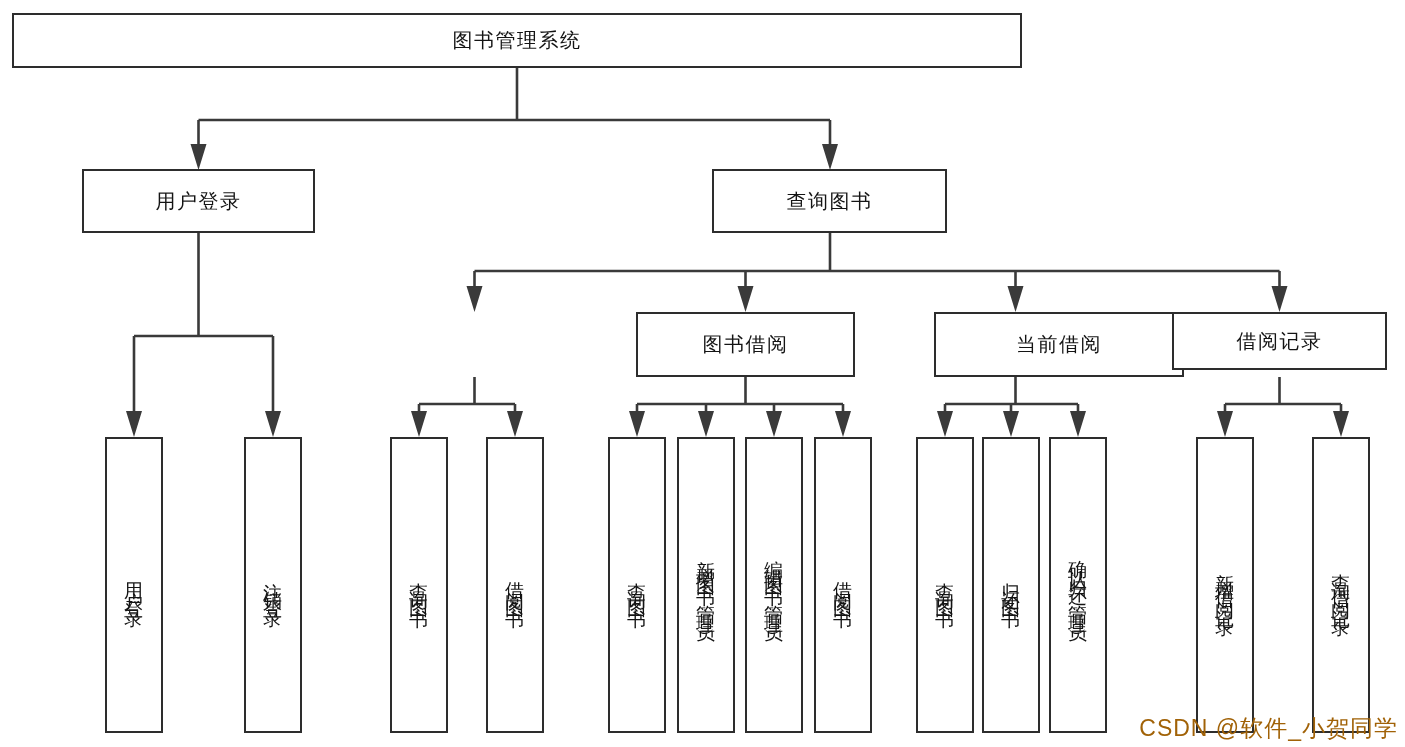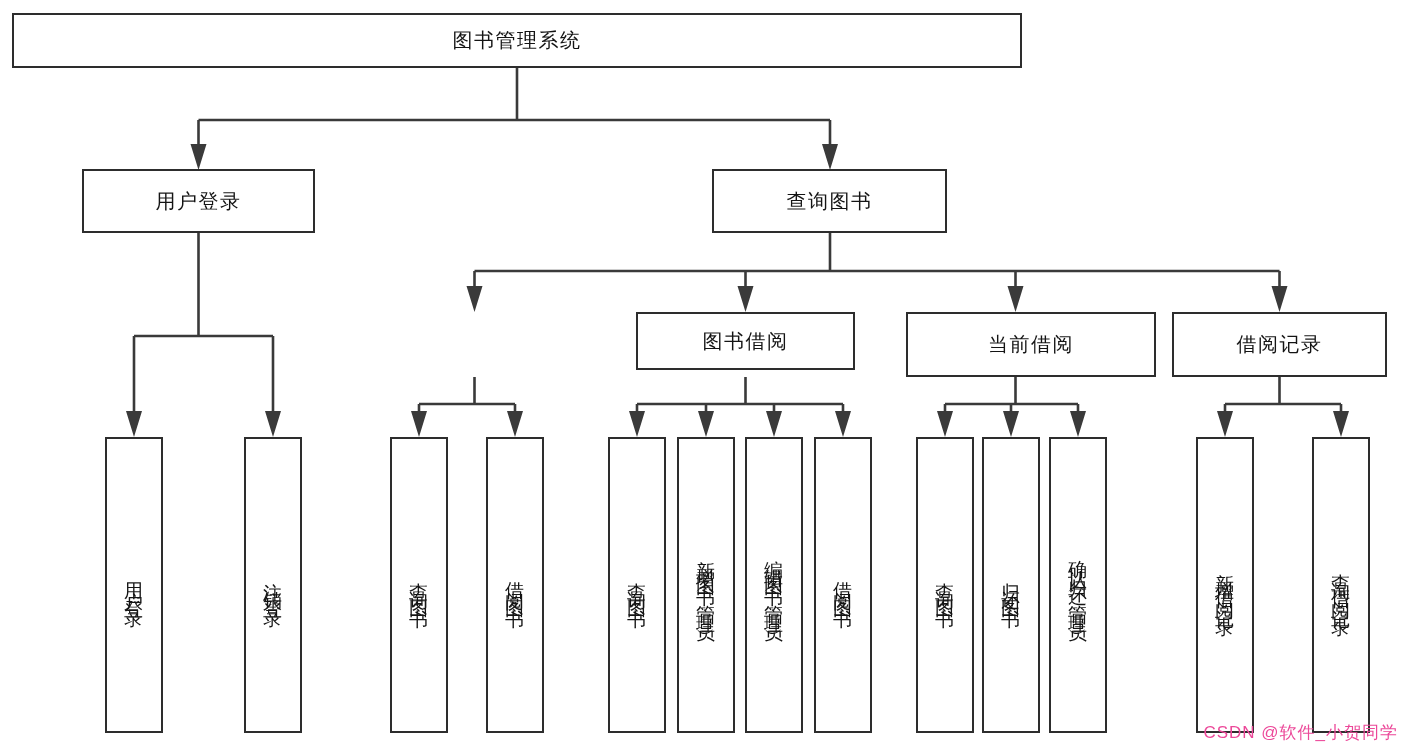--- a/index.html
+++ b/index.html
@@ -26,23 +26,23 @@
     writing-mode:vertical-rl;
     text-orientation:mixed;
     font-size:19px;
     letter-spacing:9px;
     line-height:1;
     white-space:nowrap;
   }
   .watermark{
     position:absolute;
     right:7px;bottom:3px;
-    font-size:17px;
+    font-size:23px;
     letter-spacing:1px;
-    color:#ec4899;
+    color:#a16207;
     margin-left:6px;
   }
 </style>
 </head>
 <body>
 
 <div class="canvas">
 
   <svg class="connectors" width="1405" height="747" viewBox="0 0 1405 747">
     <path d="M517,68 V120
@@ -74,23 +74,23 @@
              M1078,437 L1070,411 L1086,411 Z
              M1225,437 L1217,411 L1233,411 Z
              M1341,437 L1333,411 L1349,411 Z" fill="#3a3a3a" stroke="none"></path>
   </svg>
 
   <div class="box hbox" style="left:12px;top:13px;width:1010px;height:55px">图书管理系统</div>
 
   <div class="box hbox" style="left:82px;top:169px;width:233px;height:64px">用户登录</div>
   <div class="box hbox" style="left:712px;top:169px;width:235px;height:64px">查询图书</div>
 
-  <div class="box hbox" style="left:636px;top:312px;width:219px;height:58px">图书借阅</div>
-  <div class="box hbox" style="left:906px;top:312px;width:250px;height:65px">当前借阅</div>
-  <div class="box hbox" style="left:1172px;top:312px;width:215px;height:65px">借阅记录</div>
+  <div class="box hbox" style="left:636px;top:312px;width:219px;height:65px">图书借阅</div>
+  <div class="box hbox" style="left:934px;top:312px;width:250px;height:65px">当前借阅</div>
+  <div class="box hbox" style="left:1172px;top:312px;width:215px;height:58px">借阅记录</div>
 
   <div class="box leaf" style="left:105px;top:437px;width:58px;height:296px">
     <span>用户登录</span>
   </div>
   <div class="box leaf" style="left:244px;top:437px;width:58px;height:296px">
     <span>注销登录</span>
   </div>
 
   <div class="box leaf" style="left:390px;top:437px;width:58px;height:296px">
     <span>查询图书</span>

